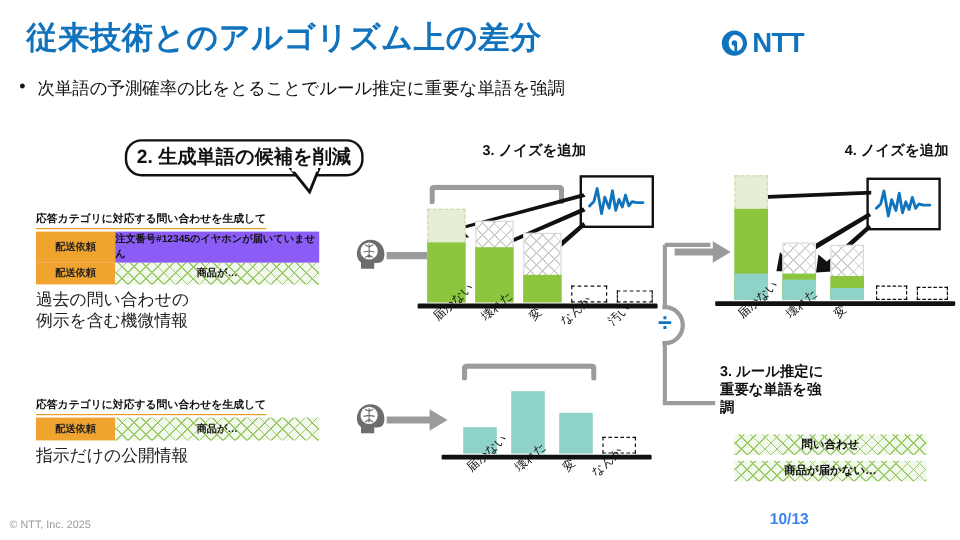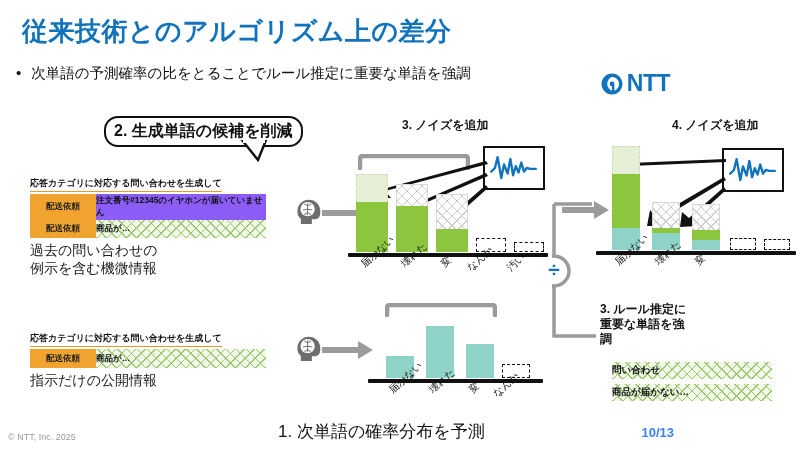--- a/index.html
+++ b/index.html
@@ -12,38 +12,39 @@
   #slide { position: relative; width: 692px; height: 450px; background:#fff; }
 
   
   .title {
     position: absolute; left: 22px; top: 14px;
     font-size: 26px; font-weight: bold; color: #1273bd;
     letter-spacing: .5px; white-space: nowrap;
   }
   .logo-wrap {
     position:absolute; right: 22px; top: 22px;
-    display:flex; align-items:center; gap:3px;margin-top:48px;
+    display:flex; align-items:center; gap:3px;
   }
   .logo-mark { width: 24px; height: 24px; }
   .logo-text { font-size: 23px; font-weight: bold; color:#1273bd; letter-spacing:-0.5px; }
 
   .bullet-row {
     position:absolute; left: 16px; top: 64px;
     display:flex; align-items:flex-start; gap:10px;
     font-size: 14.5px; color:#111;
   }
   .bullet-dot { font-size: 15px; line-height: 1.2; color:#111; }
 
   
   .hatch-green {
     background-color:#f2f8ec;
     background-image:
       repeating-linear-gradient(45deg, #9ccb6b 0 1px, transparent 1px 7px),
       repeating-linear-gradient(-45deg, #9ccb6b 0 1px, transparent 1px 7px);
+    text-align: center;
   }
   .hatch-grey {
     background-color:#ffffff;
     background-image:
       repeating-linear-gradient(45deg, #cfcfcf 0 1px, transparent 1px 7px),
       repeating-linear-gradient(-45deg, #cfcfcf 0 1px, transparent 1px 7px);
   }
 
   
   .prompt-block { position:absolute; }
@@ -253,21 +254,21 @@
     <path d="M2 90 L2 140 L44 140" stroke="#9b9b9b" stroke-width="3.5" fill="none"></path>
     <path d="M2 8 L40 8" stroke="#9b9b9b" stroke-width="3.5" fill="none"></path>
     <circle cx="2" cy="75" r="15" fill="#fff" stroke="#9b9b9b" stroke-width="3.5"></circle>
   </svg>
   <div style="position:absolute; left:538px; top:258px; width:32px; text-align:center; font-size:21px; color:#1273bd; font-weight:bold;">÷</div>
 
   <svg style="position:absolute; left:562px; top:200px; width:48px; height:20px;" viewBox="0 0 48 20">
     <path d="M0 7 h32 v-6 l15 9 l-15 9 v-6 h-32 z" fill="#9b9b9b"></path>
   </svg>
 
-  <div class="step-label" style="left:672px; top:117px;">4. ノイズを追加</div>
+  <div class="step-label" style="left:704px; top:117px;">4. ノイズを追加</div>
 
   <div class="noise-box" style="left:722px; top:148px; width:62px; height:44px;">
     <svg viewBox="0 0 62 44" style="width:100%;height:100%;">
       <polyline points="6,26 10,22 13,10 17,33 20,18 24,28 27,12 30,30 33,20 36,27 39,16 42,26 45,22 49,23 55,23" fill="none" stroke="#1273bd" stroke-width="2.6" stroke-linejoin="round" stroke-linecap="round"></polyline>
     </svg>
   </div>
 
   <svg style="position:absolute; left:608px; top:158px; width:120px; height:80px;" viewBox="0 0 120 80">
     <path d="M118 4 L22 8 L27 15 L10 10 L20 -2 L22 5 L118 1 Z" fill="#111"></path>
     <path d="M118 22 L50 63 L56 68 L39 68 L42 52 L48 59 L116 19 Z" fill="#111"></path>
@@ -295,18 +296,17 @@
     <div class="tick" style="left:44px; top:118px;">壊れた</div>
     <div class="tick" style="left:84px; top:118px;">変</div>
   </div>
 
   <div class="step-label" style="left:600px; top:302px; line-height:1.25; white-space:pre-line;">3. ルール推定に
 重要な単語を強調</div>
 
   <div class="hatch-green chip" style="position:absolute; left:612px; top:362px; width:160px;">問い合わせ</div>
   <div class="hatch-green chip" style="position:absolute; left:612px; top:384px; width:160px;">商品が届かない…</div>
 
-  <div class="bottom-caption" style="left:278px; top:420px;">1. 次単語の確率分布を予測</div>
 
   <div class="footer-copy">© NTT, Inc. 2025</div>
   <div class="page-num">10/13</div>
 
 </div>
 
 </body></html>

